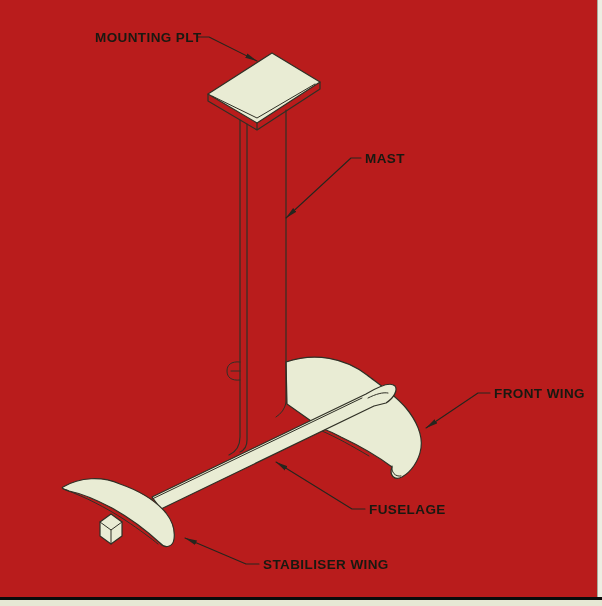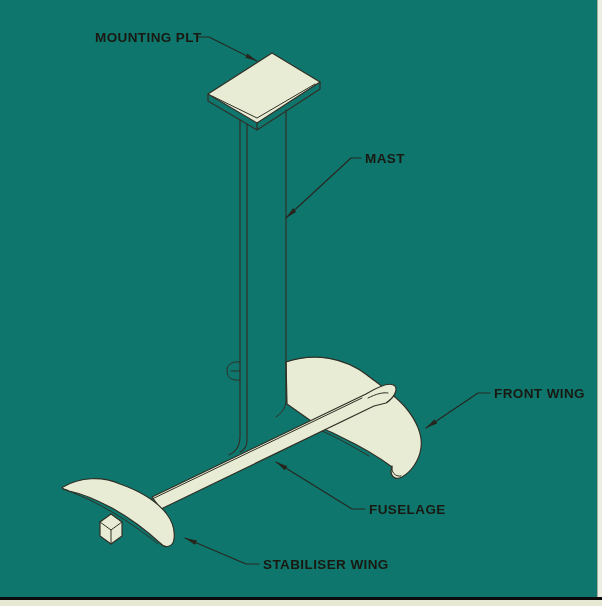--- a/index.html
+++ b/index.html
@@ -1,20 +1,20 @@
 <!DOCTYPE html>
 <html><head>
 <meta charset="utf-8">
 <style>
   html, body { margin: 0; padding: 0; background: #ffffff; }
   #stage {
     position: relative;
     width: 602px;
     height: 606px;
-    background: #0f766e;
+    background: #b91c1c;
     overflow: hidden;
     font-family: "Liberation Sans", sans-serif;
   }
   #stage svg { position: absolute; left: 0; top: 0; display: block; }
   .part-line   { fill: none; stroke: #303026; stroke-width: 1.2; stroke-linecap: round; stroke-linejoin: round; }
   .part-fill   { fill: #e9ecd4; stroke: #303026; stroke-width: 1.2; stroke-linejoin: round; }
   .thin-line   { fill: none; stroke: #303026; stroke-width: 1;   stroke-linecap: round; stroke-linejoin: round; }
   .leader      { fill: none; stroke: #26261e; stroke-width: 1.1; stroke-linecap: round; stroke-linejoin: round; }
   .callout-text{ font-size: 13.5px; font-weight: bold; letter-spacing: 0.4px; fill: #191911; }
 </style>

